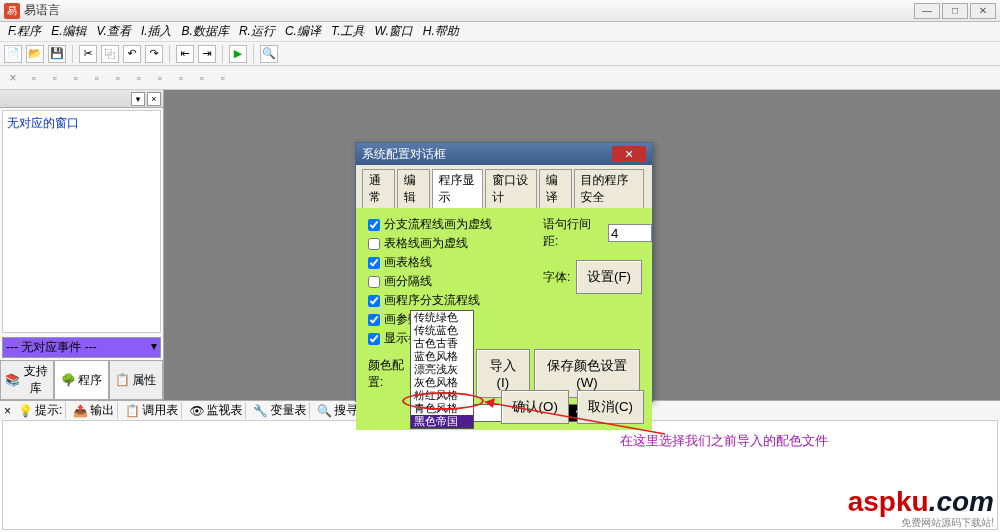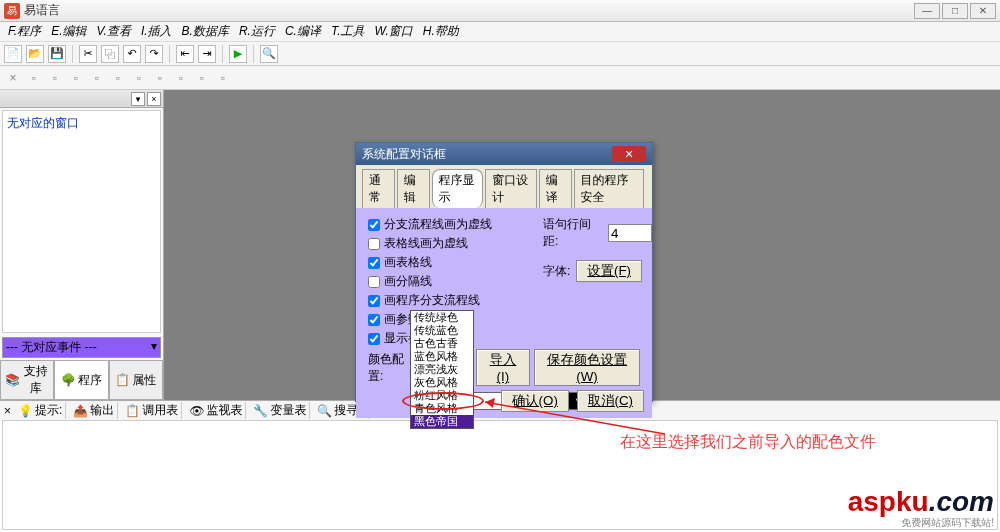--- a/index.html
+++ b/index.html
@@ -25,40 +25,40 @@
 .bottomtabs { display: flex; border-top: 1px solid #aaa; }
 .bottomtabs .tab { flex: 1; padding: 2px 4px; border: 1px solid #aaa; border-top: none; background: #eee; text-align: center; display: flex; align-items: center; justify-content: center; gap: 2px; }
 .bottomtabs .tab.active { background: #fff; }
 .canvas { flex: 1; background: #808080; position: relative; }
 .dialog { position: absolute; left: 355px; top: 142px; width: 298px; height: 260px; border: 1px solid #4a6a8a; background: #ece9d8; box-shadow: 2px 2px 6px rgba(0,0,0,0.3); }
 .dialog .dlgtitle { height: 22px; background: linear-gradient(#5a7aaa,#3a5a8a); color: #fff; display: flex; align-items: center; padding: 0 6px; }
 .dialog .dlgtitle .t { flex: 1; }
 .dialog .dlgtitle .close { width: 34px; height: 16px; background: #c13030; border-radius: 2px; color: #fff; display: flex; align-items: center; justify-content: center; font-size: 11px; }
 .dlgtabs { display: flex; padding: 4px 6px 0 6px; gap: 0; }
 .dlgtabs .dt { padding: 2px 6px; border: 1px solid #999; border-bottom: none; background: #ece9d8; margin-right: 2px; }
-.dlgtabs .dt.active { background: #fff; border-radius: 8px; }
-.dlgbody { padding: 8px 12px; background: #c4b5fd; font-size: 12px; position: relative; }
+.dlgtabs .dt.active { background: #fff; }
+.dlgbody { padding: 8px 12px; background: #bef264; font-size: 12px; position: relative; }
 .chkrow { display: flex; align-items: center; gap: 4px; margin-bottom: 2px; }
 .chkrow input { width: 12px; height: 12px; }
 .rightcol { position: absolute; left: 160px; top: 8px; margin-left: 27px; }
 .rightcol .row { display: flex; align-items: center; gap: 6px; margin-bottom: 10px; }
 .numinput { width: 44px; height: 18px; border: 1px solid #888; background: #fff; padding: 0 2px; }
-.btn { border: 1px solid #888; background: #ece9d8; padding: 1px 10px; box-shadow: 1px 1px 0 #fff inset; text-decoration: underline; }
+.btn { border: 1px solid #888; background: #ece9d8; padding: 7px 10px; box-shadow: 1px 1px 0 #fff inset; }
 .colorrow { display: flex; align-items: center; gap: 4px; }
 .dropdown { width: 68px; height: 18px; border: 1px solid #666; background: #fff; display: flex; align-items: center; justify-content: space-between; padding: 0 2px; }
 .dropdown .arr { font-size: 9px; }
 .dlgbtns { position: absolute; right: 8px; bottom: 6px; display: flex; gap: 8px; }
 .secondrow { display: flex; align-items: center; gap: 4px; margin-top: 6px; margin-left: 60px; }
 .colorblock { width: 34px; height: 16px; border: 1px solid #666; background: #000; display: inline-block; }
 .ddlist { position: absolute; left: 410px; top: 310px; width: 64px; background: #fff; border: 1px solid #555; z-index: 10; font-size: 11px; }
 .ddlist .opt { padding: 0 3px; line-height: 13px; white-space: nowrap; }
 .ddlist .opt.sel { background: #4c1d95; color: #fff; }
 .redcircle { position: absolute; left: 402px; top: 392px; width: 82px; height: 18px; border: 2px solid #e02020; border-radius: 50%; z-index: 20; pointer-events: none; }
 .arrow { position: absolute; left: 485px; top: 398px; width: 220px; height: 40px; pointer-events: none; z-index: 20; }
-.annot { position: absolute; left: 620px; top: 432px; color: #ef4444; font-size: 16px; z-index: 20; }
+.annot { position: absolute; left: 620px; top: 432px; color: #a21caf; font-size: 13px; z-index: 20; }
 .statusbar { height: 20px; border-top: 1px solid #aaa; background: #f5f5f5; display: flex; align-items: center; gap: 4px; padding: 0 4px; }
 .statusbar .sitem { display: flex; align-items: center; gap: 2px; padding: 0 3px; border-right: 1px solid #ccc; }
 .lowerpane { height: 110px; background: #fff; border-top: 1px solid #aaa; border: 1px solid #ccc; margin: 0 2px; }
 .watermark { position: absolute; right: 6px; bottom: 2px; text-align: right; z-index: 30; }
 .watermark .big { font-size: 28px; font-weight: bold; line-height: 1; }
 .watermark .big .a { color: #c00; }
 .watermark .big .s { color: #0f172a; font-style: italic; }
 .watermark .sub { font-size: 10px; color: #888; }
 </style>
 </head>

